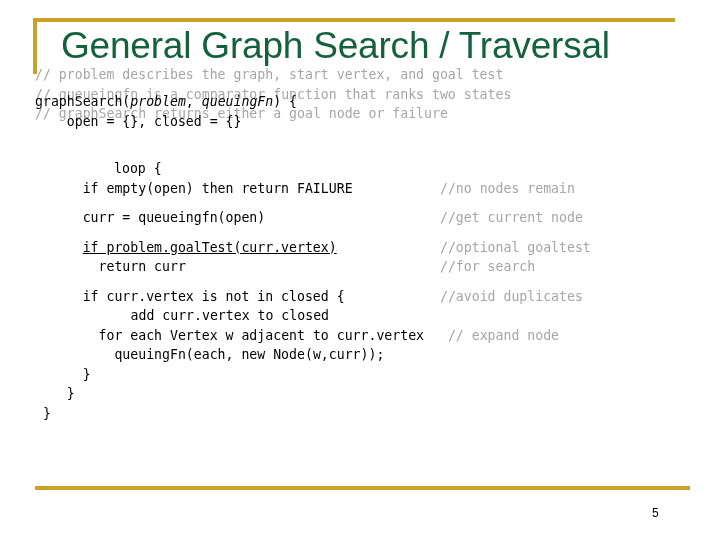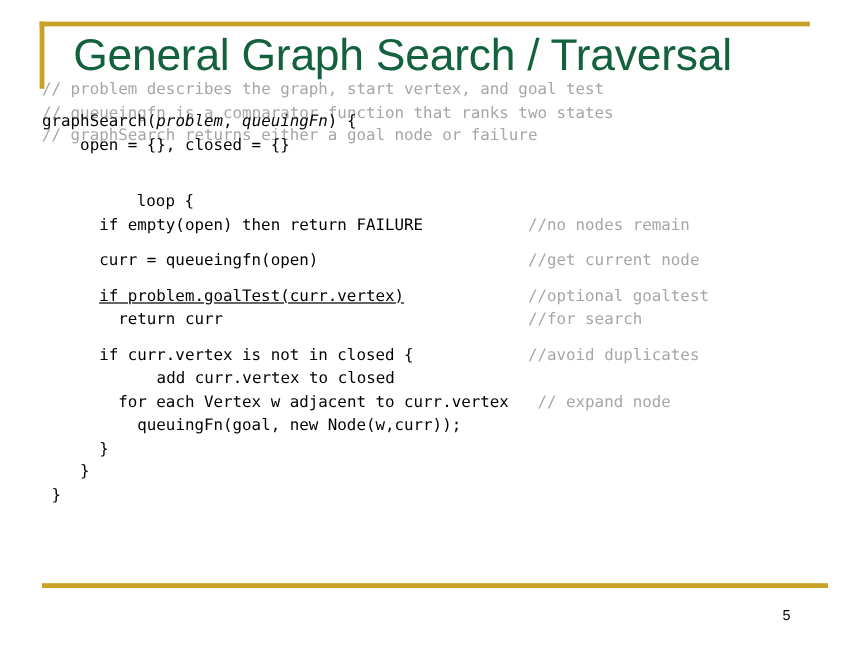--- a/index.html
+++ b/index.html
@@ -132,20 +132,20 @@
     <div class="code-line"><span class="txt" style="left: 82.64px;">if empty(open) then return FAILURE</span><span class="cmt" style="left: 439.94px;">//no nodes remain</span></div>
     <div class="gap-sm"></div>
     <div class="code-line"><span class="txt" style="left: 82.64px;">curr = queueingfn(open)</span><span class="cmt" style="left: 439.94px;">//get current node</span></div>
     <div class="gap-sm"></div>
     <div class="code-line"><span class="txt" style="left: 82.64px; text-decoration: underline;">if problem.goalTest(curr.vertex)</span><span class="cmt" style="left: 439.94px;">//optional goaltest</span></div>
     <div class="code-line"><span class="txt" style="left: 98.52px;">return curr</span><span class="cmt" style="left: 439.94px;">//for search</span></div>
     <div class="gap-sm"></div>
     <div class="code-line"><span class="txt" style="left: 82.64px;">if curr.vertex is not in closed {</span><span class="cmt" style="left: 439.94px;">//avoid duplicates</span></div>
     <div class="code-line"><span class="txt" style="left: 98.52px; margin-left: 32px;">add curr.vertex to closed</span></div>
     <div class="code-line"><span class="txt" style="left: 98.52px;">for each Vertex w adjacent to curr.vertex</span><span class="cmt" style="left: 447.88px;">// expand node</span></div>
-    <div class="code-line"><span class="txt" style="left: 114.4px;">queuingFn(goal, new Node(w,curr));</span></div>
+    <div class="code-line"><span class="txt" style="left: 114.4px;">queuingFn(each, new Node(w,curr));</span></div>
     <div class="code-line"><span class="txt" style="left: 82.64px;">}</span></div>
     <div class="code-line"><span class="txt" style="left: 66.76px;">}</span></div>
     <div class="code-line"><span class="txt" style="left: 42.94px;">}</span></div>
   </div>
 
 <div id="footer-rule"></div>
 <div id="page-number">5</div>
 
 </body></html>

